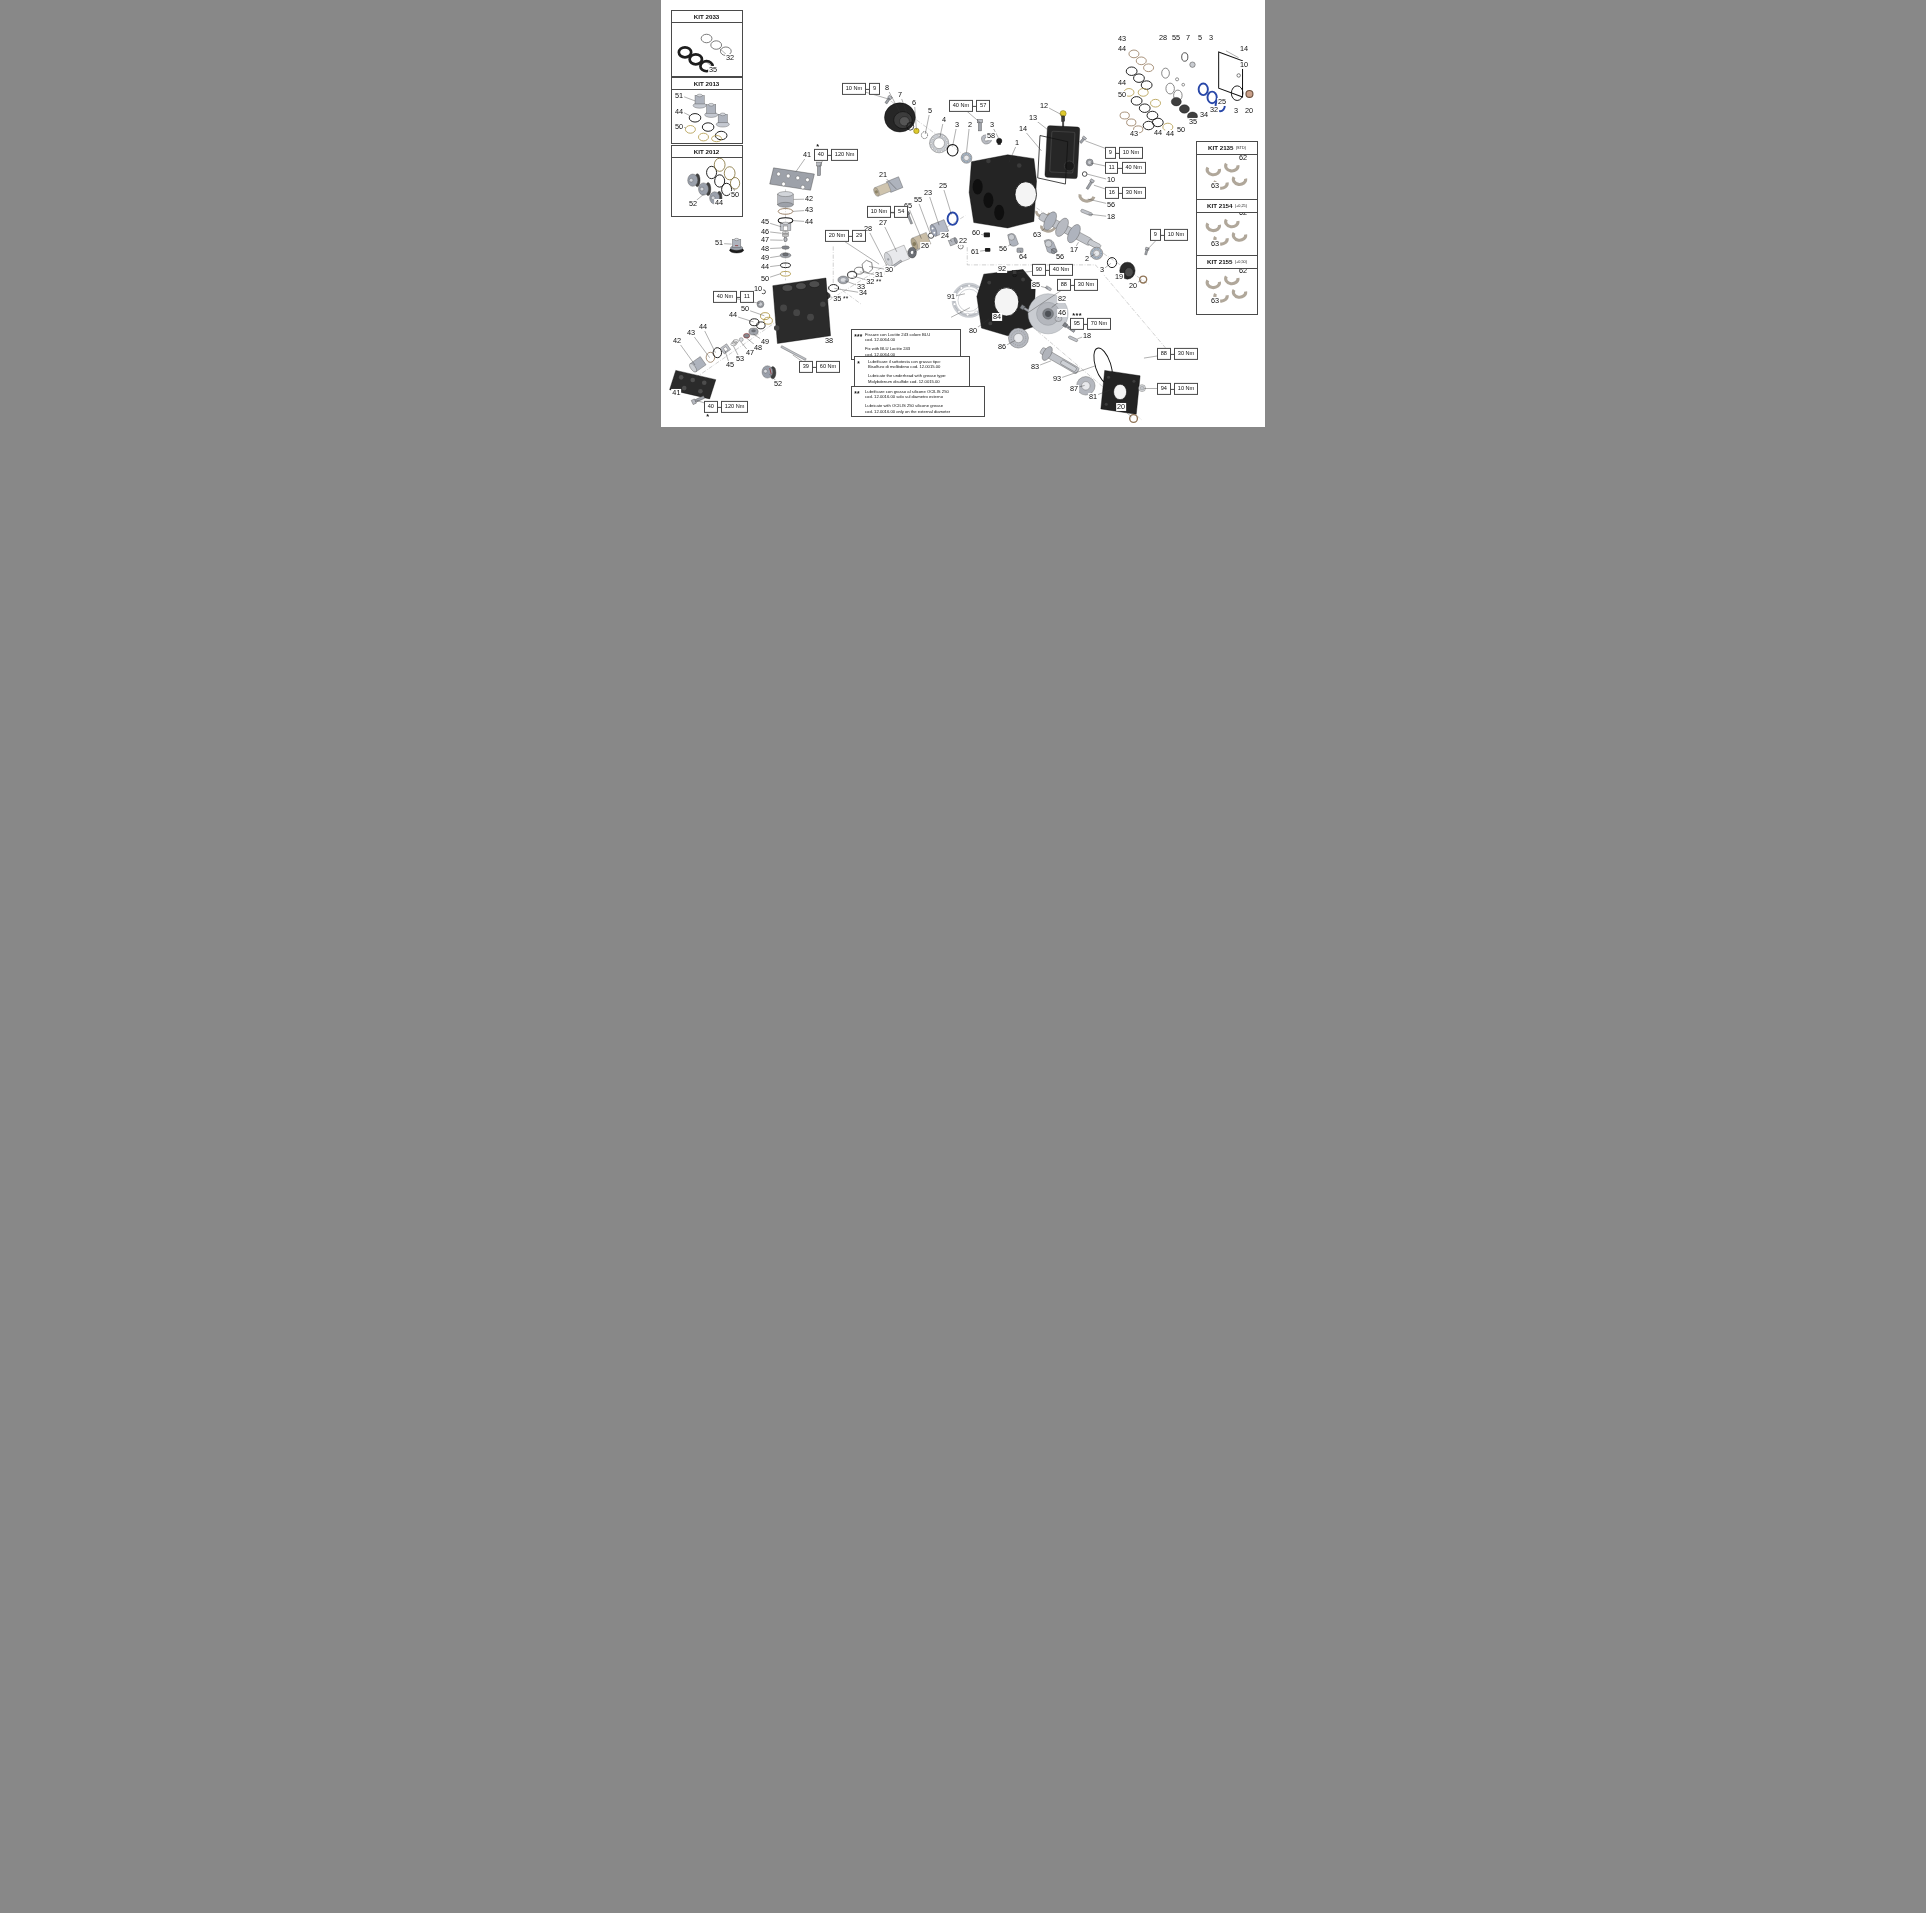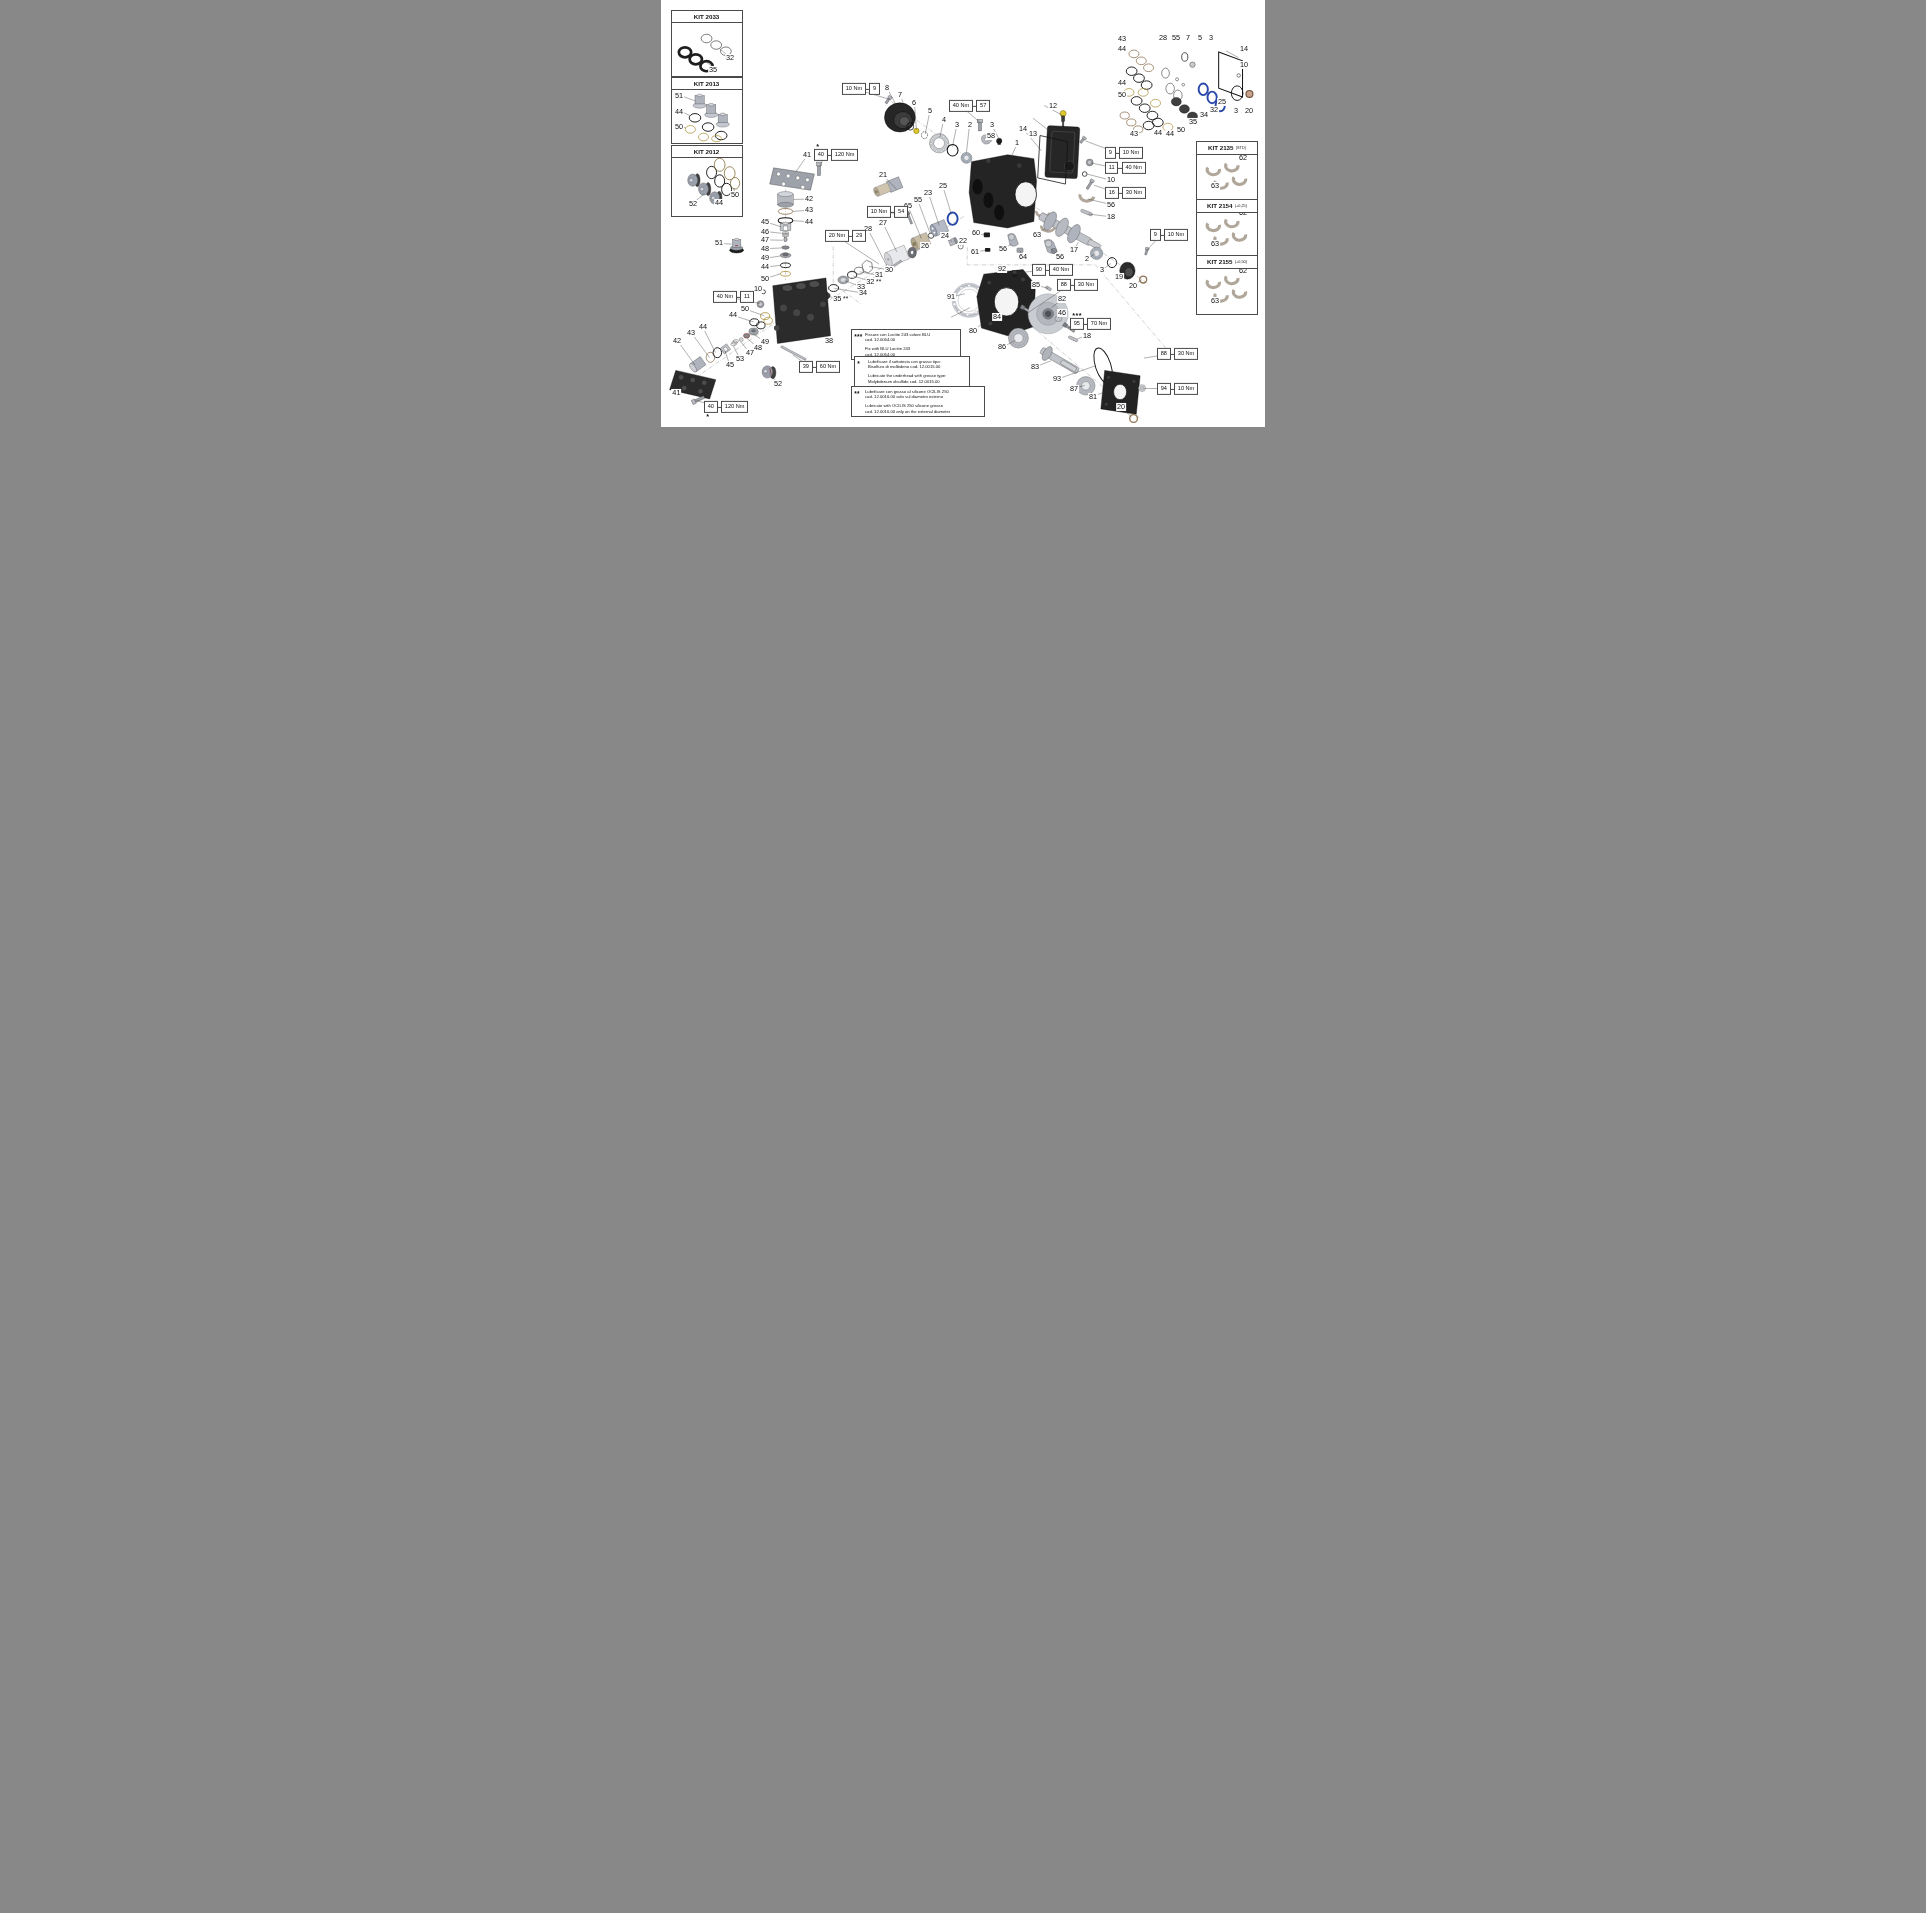--- a/index.html
+++ b/index.html
@@ -718,22 +718,22 @@
       <div class="co" style="left: 554px; top: 301px;"><span>63</span></div>
       <div class="co" style="left: 226px; top: 88px;"><span>8</span></div>
       <div class="co" style="left: 239px; top: 95px;"><span>7</span></div>
       <div class="co" style="left: 253px; top: 103px;"><span>6</span></div>
       <div class="co" style="left: 269px; top: 111px;"><span>5</span></div>
       <div class="co" style="left: 283px; top: 120px;"><span>4</span></div>
       <div class="co" style="left: 296px; top: 125px;"><span>3</span></div>
       <div class="co" style="left: 309px; top: 125px;"><span>2</span></div>
       <div class="co" style="left: 331px; top: 125px;"><span>3</span></div>
       <div class="co" style="left: 330px; top: 136px;"><span>58</span></div>
-      <div class="co" style="left: 392px; top: 106px; text-align: right;"><span>12</span></div>
-      <div class="co" style="left: 372px; top: 118px; margin-top: 16px;"><span>13</span></div>
+      <div class="co" style="left: 383px; top: 106px; text-align: right;"><span>12</span></div>
+      <div class="co" style="left: 372px; top: 118px;"><span>13</span></div>
       <div class="co" style="left: 362px; top: 129px;"><span>14</span></div>
       <div class="co" style="left: 356px; top: 143px;"><span>1</span></div>
       <div class="co" style="left: 146px; top: 155px;"><span>41</span></div>
       <div class="co" style="left: 148px; top: 199px;"><span>42</span></div>
       <div class="co" style="left: 148px; top: 210px;"><span>43</span></div>
       <div class="co" style="left: 148px; top: 222px;"><span>44</span></div>
       <div class="co" style="left: 104px; top: 222px;"><span>45</span></div>
       <div class="co" style="left: 104px; top: 232px;"><span>46</span></div>
       <div class="co" style="left: 104px; top: 240px;"><span>47</span></div>
       <div class="co" style="left: 104px; top: 249px;"><span>48</span></div>

